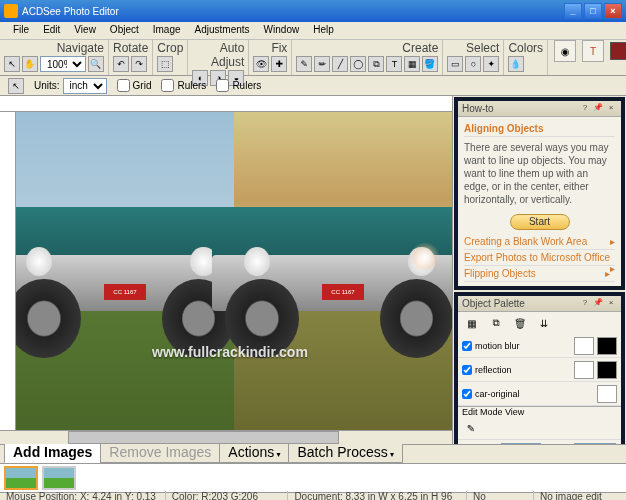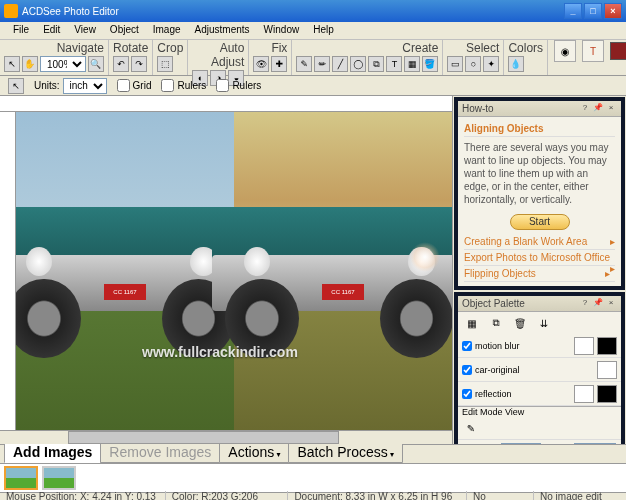--- a/index.html
+++ b/index.html
@@ -61,21 +61,21 @@
 .tray-tabs { display: flex; height: 18px; align-items: flex-end; padding-left: 4px; }
 .tab { padding: 2px 8px; border: 1px solid #999; background: #ece9d8; margin-right: -1px; cursor: pointer; border-radius: 3px 3px 0 0; font-size: 14px; }
 .tab.active { background: #fff; border-bottom-color: #fff; font-weight: bold; }
 .tab.disabled { color: #999; }
 .tab.drop::after { content: " ▾"; font-size: 8px; }
 .tray-body { flex: 1; background: #fff; border-top: 1px solid #999; display: flex; align-items: center; padding: 2px 4px; gap: 4px; }
 .tray-thumb { width: 34px; height: 24px; border: 2px solid #f0a030; background: linear-gradient(#8bc 50%,#5a3 50%); cursor: pointer; }
 .tray-thumb.inactive { border-color: #ccc; }
 .statusbar { height: 18px; background: #ece9d8; border-top: 1px solid #999; display: flex; align-items: center; font-size: 9px; color: #444; }
 .statusbar span { padding: 0 6px; border-right: 1px solid #c0c0c0; }
-.watermark { position: absolute; bottom: 70px; left: 126px; color: rgba(255,255,255,.85); font-size: 14px; font-weight: bold; pointer-events: none; text-shadow: 0 1px 2px rgba(0,0,0,.6); }
+.watermark { position: absolute; bottom: 70px; left: 136px; color: rgba(255,255,255,.85); font-size: 14px; font-weight: bold; pointer-events: none; text-shadow: 0 1px 2px rgba(0,0,0,.6); }
 .iconsrow { display: flex; gap: 8px; padding: 3px 6px; align-items: center; }
 .palette-icon { width: 16px; height: 16px; display: inline-flex; align-items: center; justify-content: center; }
 .colorbox { width: 18px; height: 18px; background: #8b2020; border: 1px solid #555; }
 .bigtoolbtn { width: 22px; height: 22px; border: 1px solid #aaa; background: #f4f2e8; display: inline-flex; align-items: center; justify-content: center; cursor: pointer; }
 </style>
 </head>
 <body>
 
 <div class="titlebar">
   <div class="icon"></div>
@@ -266,28 +266,28 @@
         <span class="palette-icon">⇊</span>
       </div>
       <div class="layer-row">
         <input type="checkbox" checked="" style="">
         <span class="layer-name">motion blur</span>
         <div class="layer-thumb"></div>
         <div class="layer-thumb blk"></div>
       </div>
       <div class="layer-row">
         <input type="checkbox" checked="" style="">
-        <span class="layer-name">car-original</span>
-        <div class="layer-thumb"></div>
-      </div>
-      <div class="layer-row">
-        <input type="checkbox" checked="" style="">
         <span class="layer-name">reflection</span>
         <div class="layer-thumb"></div>
         <div class="layer-thumb blk"></div>
+      </div>
+      <div class="layer-row">
+        <input type="checkbox" checked="" style="">
+        <span class="layer-name">car-original</span>
+        <div class="layer-thumb"></div>
       </div>
       <div style="border-top:1px solid #aaa;font-size:9px;padding:0 4px">Edit Mode View</div>
       <div class="editmode">
         <span class="palette-icon">✎</span>
       </div>
       <div class="editmode" style="border-top:1px solid #ddd">
         <span>Opacity</span>
         <select style="width:40px"><option>0%</option></select>
         <span>Mode</span>
         <select style="width:50px"><option></option></select>

